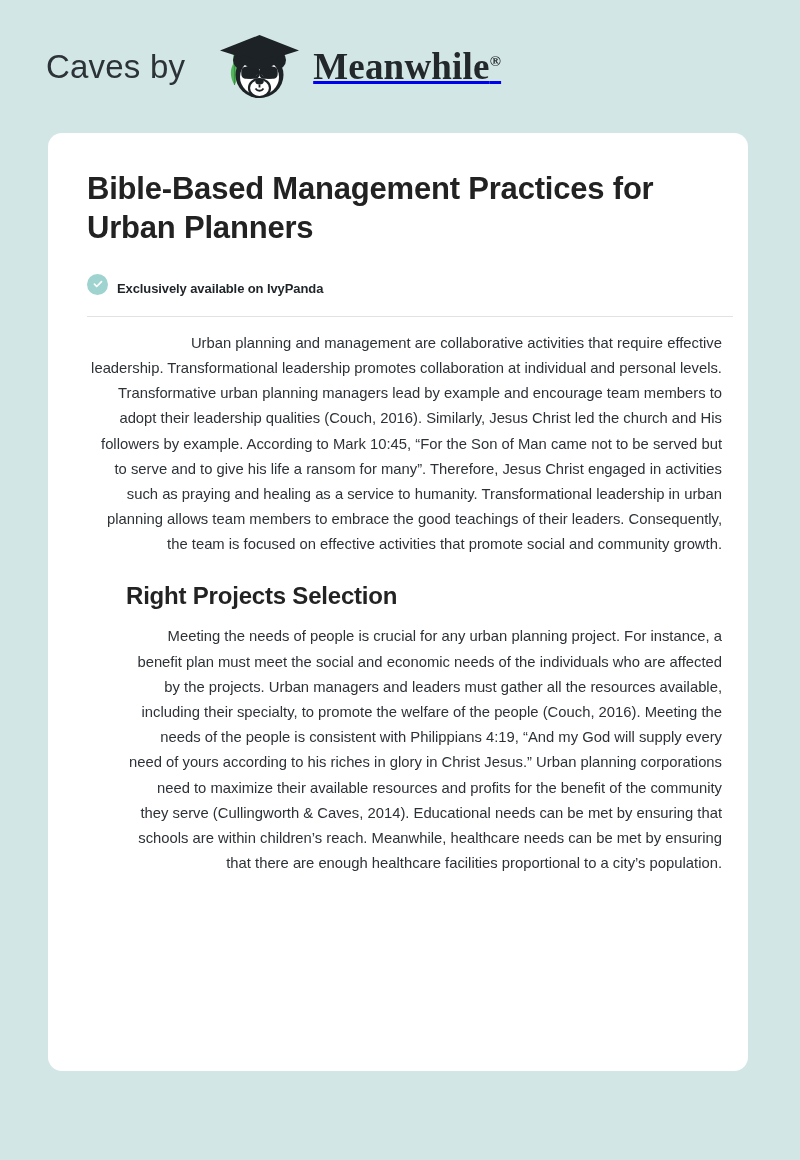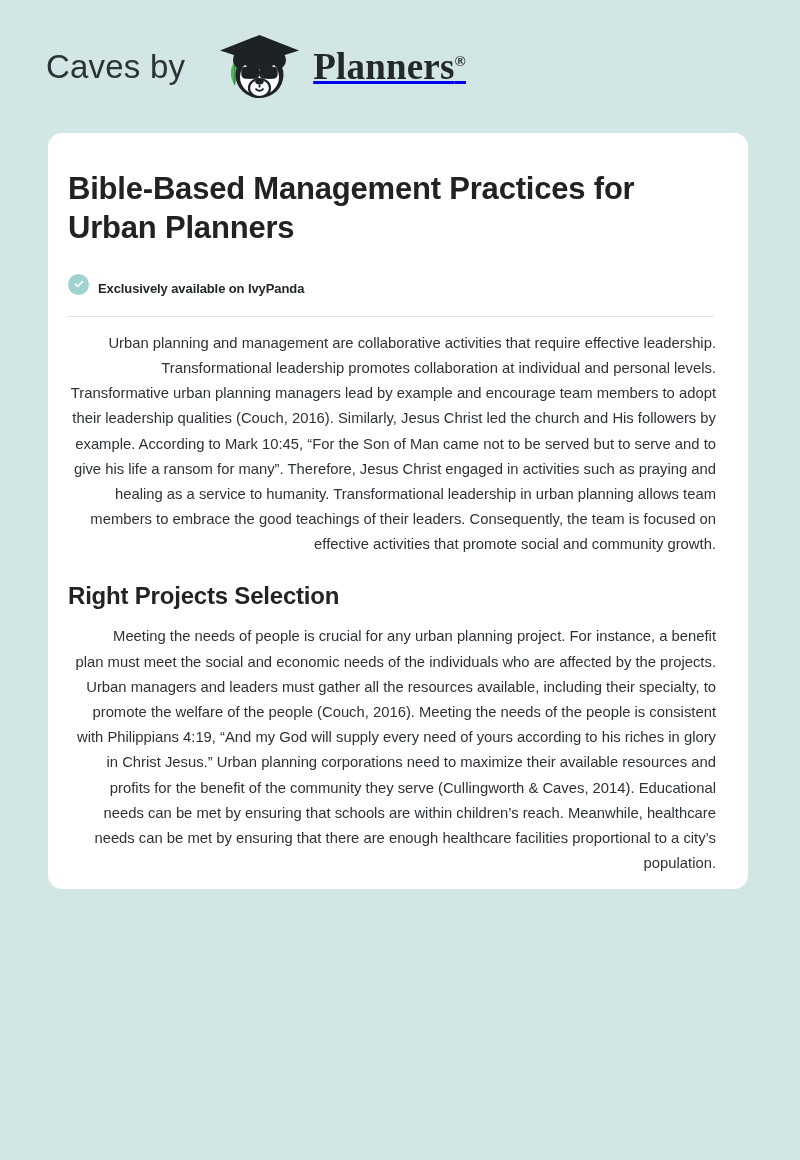--- a/index.html
+++ b/index.html
@@ -59,25 +59,25 @@
     vertical-align: super;
     font-weight: 700;
   }
 
   
   .doc-card {
     position: absolute;
     left: 48px;
     top: 133px;
     width: 700px;
-    height: 756px;
+    height: 938px;
     background: #ffffff;
     border-radius: 14px;
     box-sizing: border-box;
-    padding: 36px 26px 0 20px;
+    padding: 36px 26px 0 39px;
     overflow: hidden;
   }
 
   .doc-title {
     font-family: "Liberation Sans", sans-serif;
     font-size: 31px;
     font-weight: 700;
     color: #222222;
     line-height: 1.27;
     letter-spacing: -0.2px;
@@ -133,21 +133,21 @@
     font-size: 14.8px;
     font-weight: 400;
     color: #2d3237;
     line-height: 25.2px;
     text-indent: 31px;
     margin: 14px 0 0 0;
     max-width: 648px;
     text-align: right;
   }
 
-  .section-block + .section-block { margin-top: 12px; }
+  .section-block + .section-block { margin-top: 12px; margin-left: 39px; }
 </style>
 </head>
 <body>
 
 <div class="page-header">
   <span class="essay-by">Caves by</span>
 
   <a class="brand-lockup" href="#">
     <span>
       <svg class="panda-mark" viewBox="0 0 96 72" xmlns="http://www.w3.org/2000/svg" aria-hidden="true">
@@ -172,21 +172,21 @@
         <ellipse cx="52.5" cy="57" rx="10.5" ry="9" fill="#ffffff" stroke="#1c2226" stroke-width="2.2"></ellipse>
         <ellipse cx="52.5" cy="50.5" rx="4.2" ry="3" fill="#1c2226"></ellipse>
         <path d="M52.5 53.5 L52.5 56.5" stroke="#1c2226" stroke-width="1.8"></path>
         <path d="M48.5 57.5 C50.5 60.5, 54.5 60.5, 56.5 57.5" stroke="#1c2226" stroke-width="1.8" fill="none"></path>
 
         <path d="M52.5 4 L92 19.5 L52.5 32 L13 19.5 Z" fill="#1c2226"></path>
         <path d="M36 24 L36 33 C36 33, 44 38, 52.5 38 C61 38, 69 33, 69 33 L69 24 L52.5 30 Z" fill="#1c2226"></path>
       </svg>
     </span>
     <span class="brand-word">
-      <span>Planners</span><span class="reg">®</span>
+      <span>Meanwhile</span><span class="reg">®</span>
     </span>
   </a>
 </div>
 
 <div class="doc-card">
 
   <h1 class="doc-title">Bible-Based Management Practices for Urban Planners</h1>
 
   <div class="exclusive-badge">
     <span class="check-circle">

